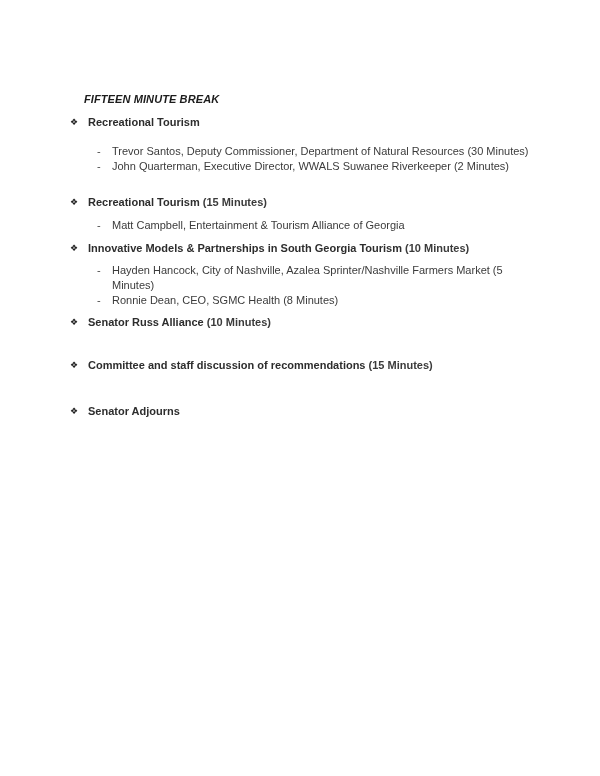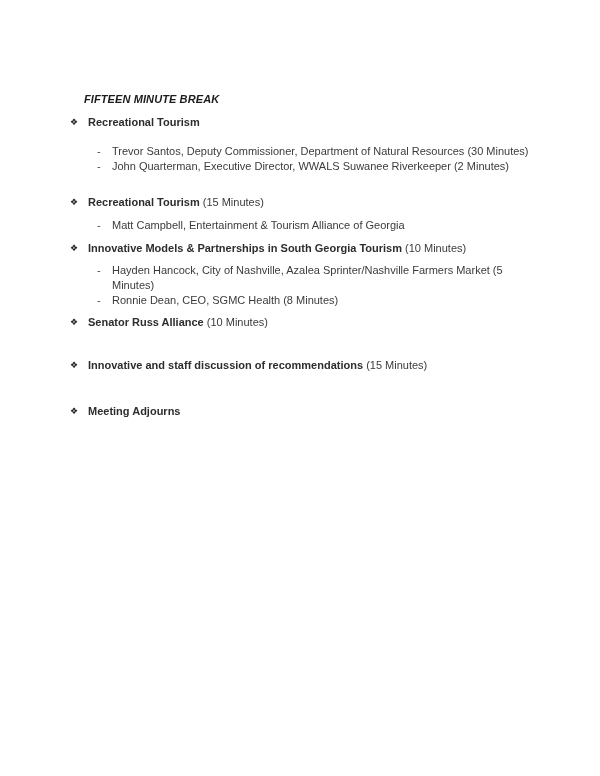--- a/index.html
+++ b/index.html
@@ -44,21 +44,21 @@
     color: #1f1f1f;
   }
   .item-text {
     flex: 1;
   }
   .item-title {
     font-weight: bold;
     color: #2d2d2d;
   }
   .item-suffix {
-    font-weight: normal;
+    font-weight: bold;
     color: #3b3b3b;
   }
   .speakers {
     padding-left: 27px;
   }
   .speaker {
     display: flex;
     align-items: flex-start;
   }
   .dash {
@@ -134,24 +134,24 @@
   <div class="item mb28">
     <span class="bullet">❖</span>
     <div class="item-text">
       <span class="item-title">Senator Russ Alliance</span> <span class="item-suffix">(10 Minutes)</span>
     </div>
   </div>
 
   <div class="item mb31">
     <span class="bullet">❖</span>
     <div class="item-text">
-      <span class="item-title">Innovative and staff discussion of recommendations</span> <span class="item-suffix">(15 Minutes)</span>
+      <span class="item-title">Committee and staff discussion of recommendations</span> <span class="item-suffix">(15 Minutes)</span>
     </div>
   </div>
 
   <div class="item">
     <span class="bullet">❖</span>
     <div class="item-text">
-      <span class="item-title">Meeting Adjourns</span> <span class="item-suffix"></span>
+      <span class="item-title">Senator Adjourns</span> <span class="item-suffix"></span>
     </div>
   </div>
 
 </div>
 
 </body></html>

